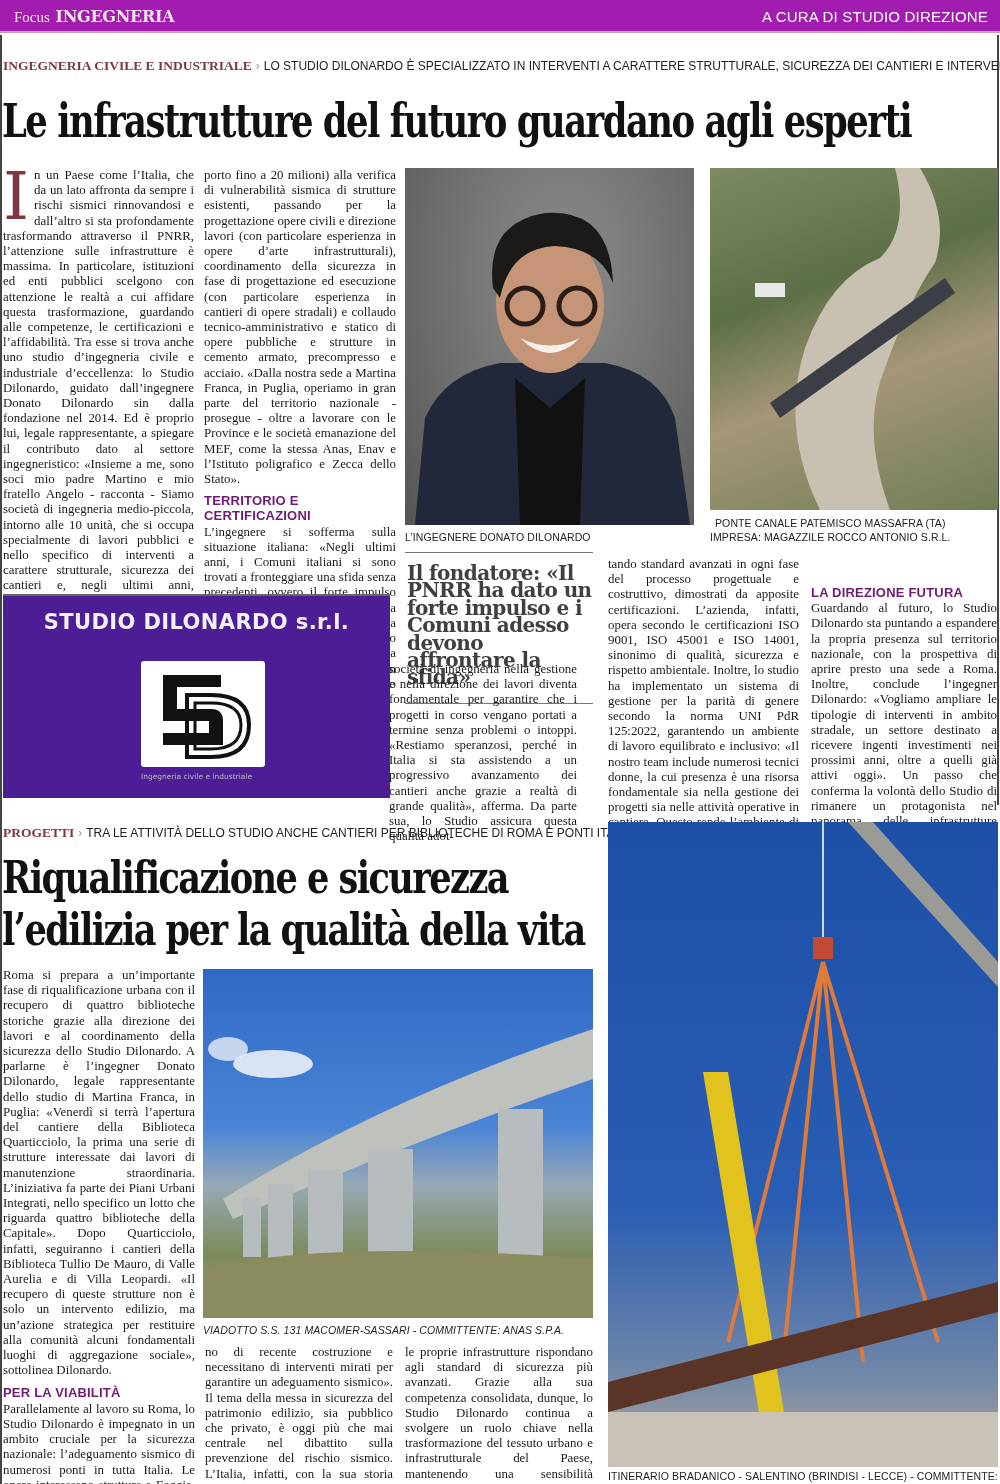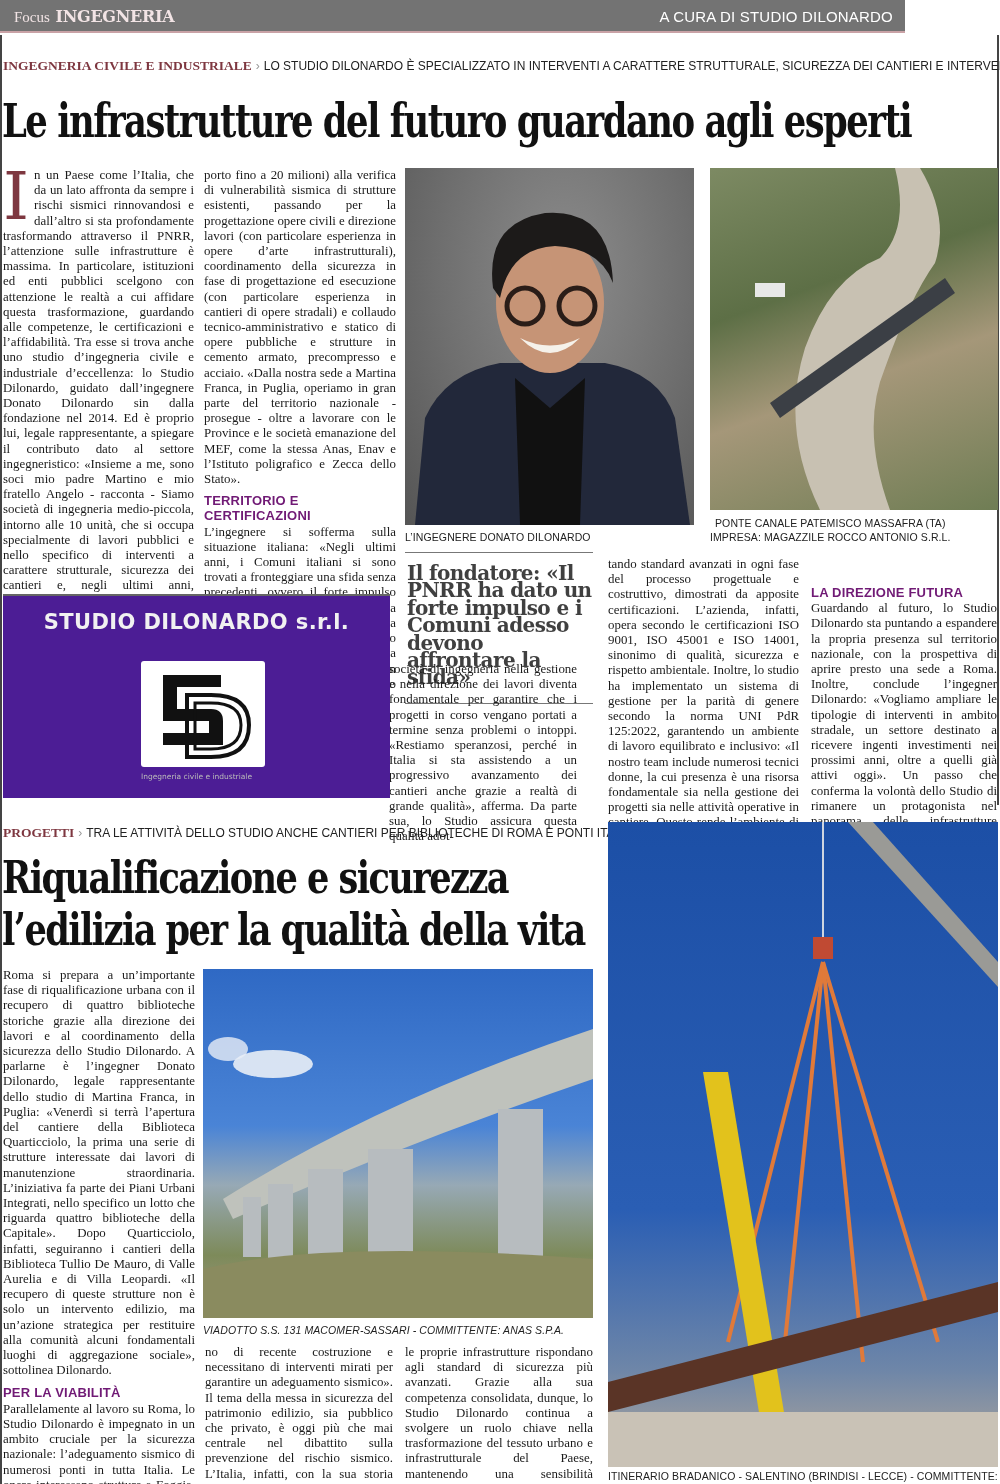--- a/index.html
+++ b/index.html
@@ -1,19 +1,19 @@
 <!DOCTYPE html>
 <html><head>
 <meta charset="utf-8">
 <style>
   * { box-sizing: border-box; margin: 0; padding: 0; }
   html, body { width: 1000px; height: 1484px; background: #ffffff; overflow: hidden; }
   body { position: relative; font-family: "DejaVu Serif", serif; color: #1a1a1a; }
 
-  .topbar { position: absolute; left: 0; top: 0; width: 905px; height: 33px; background: #737373; border-bottom: 2px solid #c9a2a6; }
+  .topbar { position: absolute; left: 0; top: 0; width: 1000px; height: 33px; background: #a21caf; border-bottom: 2px solid #c9a2a6; }
   .topbar .focus { position: absolute; left: 14px; top: 7px; color: #f2e4e5; font-family: "Liberation Serif", serif; font-size: 15px; }
   .topbar .focus b { font-family: "DejaVu Serif", serif; font-weight: 900; font-size: 16px; letter-spacing: -0.3px; margin-left: 2px; }
   .topbar .curated { position: absolute; right: 12px; top: 8px; color: #ffffff; font-family: "Liberation Sans", sans-serif; font-size: 15px; letter-spacing: 0.2px; }
 
   .leftrule { position: absolute; left: 0; top: 35px; width: 2px; height: 1449px; background: #444; }
   .rightrule { position: absolute; left: 997px; top: 35px; width: 2px; height: 770px; background: #444; }
 
   .kicker { position: absolute; left: 3px; font-family: "Liberation Sans", sans-serif; font-size: 12px; white-space: nowrap; color: #222; transform-origin: left top; }
   .kicker .sec { font-family: "Liberation Serif", serif; font-weight: bold; color: #7e3740; font-size: 13.5px; }
   .kicker .arr { color: #999; margin: 0 4px; }
@@ -41,21 +41,21 @@
   .logo .tag { position: absolute; left: 0; width: 100%; top: 176px; text-align: center; color: #bbb; font-family: "DejaVu Sans", sans-serif; font-size: 7.5px; }
 </style>
 </head>
 <body>
 
 <div class="topbar">
   <div class="focus">
     <span>Focus</span>
     <b>INGEGNERIA</b>
   </div>
-  <div class="curated">A CURA DI STUDIO DILONARDO</div>
+  <div class="curated">A CURA DI STUDIO DIREZIONE</div>
 </div>
 <div class="leftrule"></div>
 <div class="rightrule"></div>
 
 <div class="kicker" style="top:58px;">
   <span class="sec">INGEGNERIA CIVILE E INDUSTRIALE</span><span class="arr">›</span><span>LO STUDIO DILONARDO È SPECIALIZZATO IN INTERVENTI A CARATTERE STRUTTURALE, SICUREZZA DEI CANTIERI E INTERVENTI STRADALI</span>
 </div>
 
 <h1 class="headline" style="top:94px; font-size:46px; transform: scaleX(0.77);">Le infrastrutture del futuro guardano agli esperti</h1>
 

